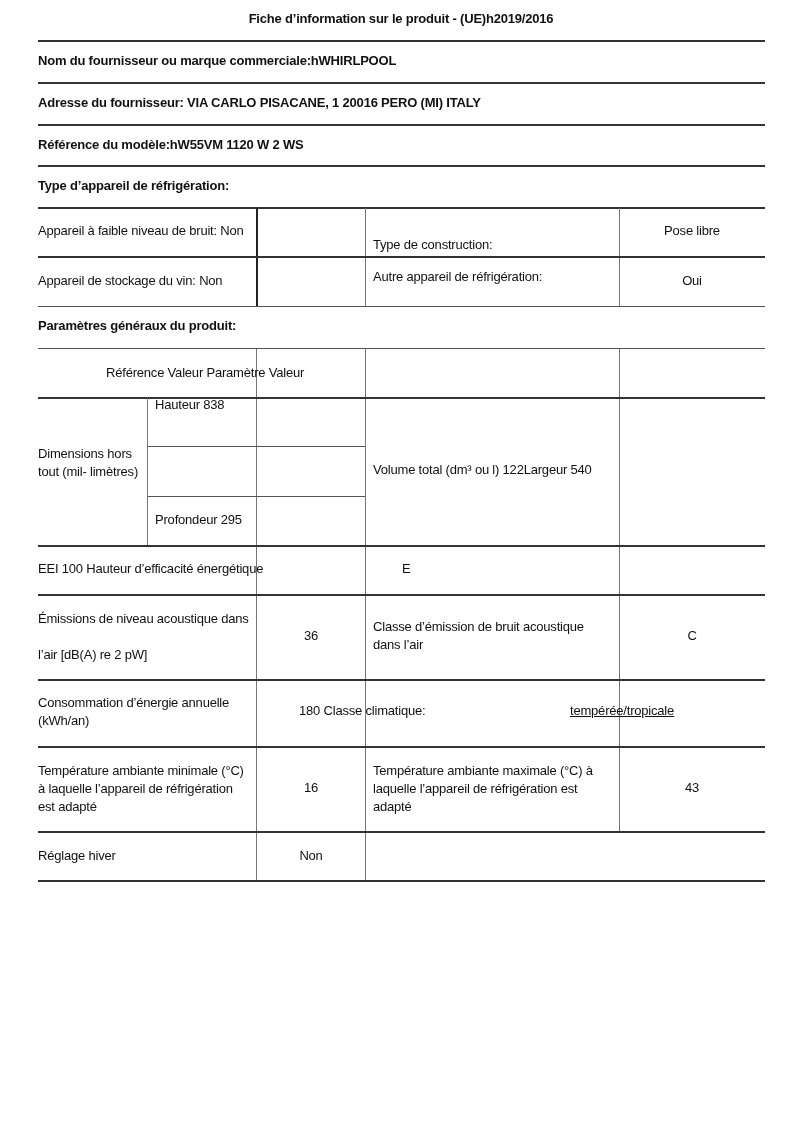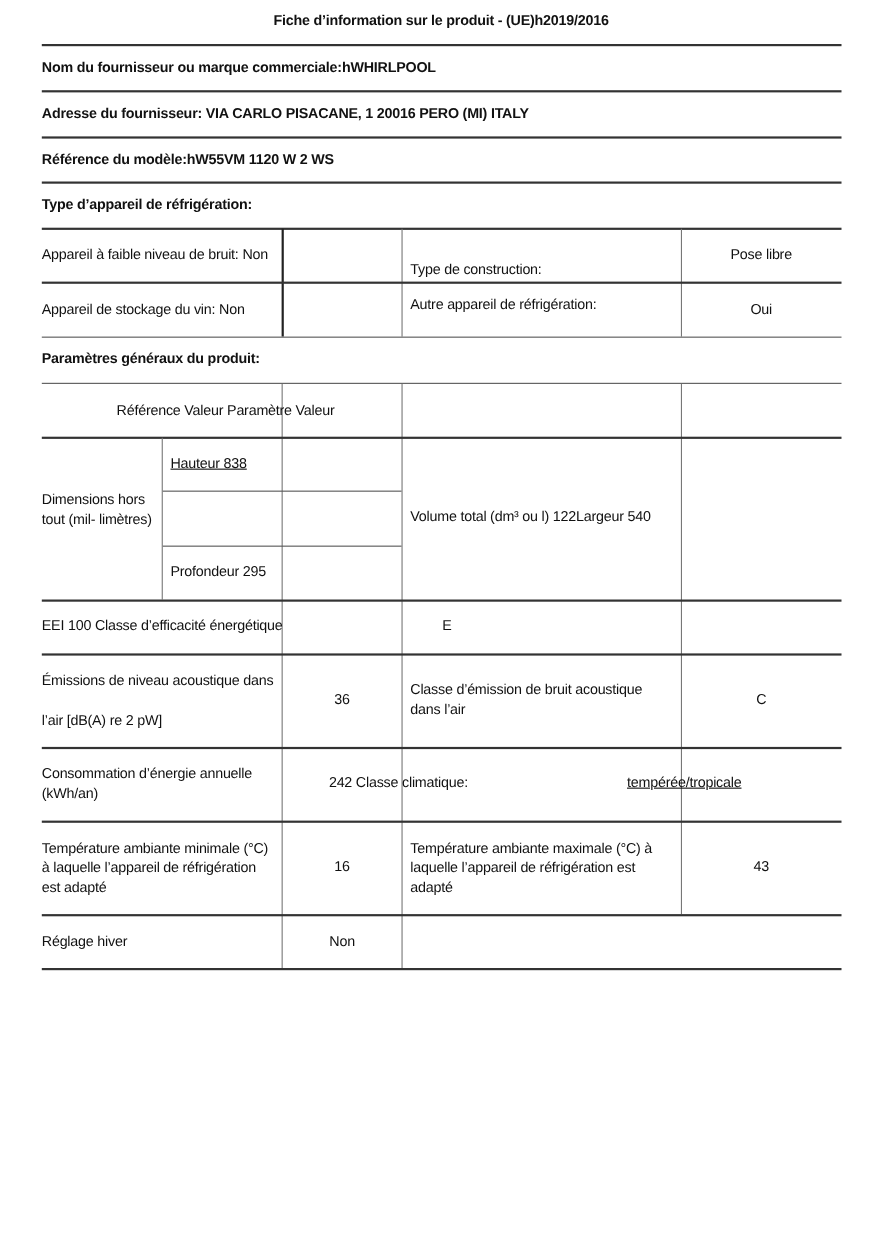--- a/index.html
+++ b/index.html
@@ -47,40 +47,40 @@
 <div class="hls" style="left:38px;width:727px;top:348px;"></div>
 <div class="vl" style="left:256px;top:349px;height:532px;"></div>
 <div class="vl" style="left:365px;top:349px;height:532px;"></div>
 <div class="vl" style="left:619px;top:349px;height:482px;"></div>
 
 <div class="t" style="left:106px;top:364px;">Référence Valeur Paramètre Valeur</div>
 <div class="hl" style="top:397px;"></div>
 
 <div class="vl" style="left:147px;top:398px;height:147px;"></div>
 <div class="t ml" style="left:38px;top:445px;width:106px;">Dimensions hors tout (mil- limètres)</div>
-<div class="t" style="left:155px;top:412px;text-decoration:underline;">Hauteur 838</div>
+<div class="t" style="left:155px;top:396px;">Hauteur 838</div>
 <div class="hls" style="left:148px;width:217px;top:446px;"></div>
 <div class="hls" style="left:148px;width:217px;top:496px;"></div>
 <div class="t" style="left:155px;top:511px;">Profondeur 295</div>
 <div class="t" style="left:373px;top:461px;">Volume total (dm³ ou l) 122Largeur 540</div>
 <div class="hl" style="top:545px;"></div>
 
-<div class="t" style="left:38px;top:560px;">EEI 100 Classe d’efficacité énergétique</div>
+<div class="t" style="left:38px;top:560px;">EEI 100 Hauteur d’efficacité énergétique</div>
 <div class="t" style="left:402px;top:560px;">E</div>
 <div class="hl" style="top:594px;"></div>
 
 <div class="t" style="left:38px;top:610px;">Émissions de niveau acoustique dans</div>
 <div class="t" style="left:38px;top:646px;">l’air [dB(A) re 2 pW]</div>
 <div class="t c" style="left:257px;width:108px;top:627px;">36</div>
 <div class="t ml" style="left:373px;top:618px;width:240px;">Classe d’émission de bruit acoustique dans l’air</div>
 <div class="t c" style="left:620px;width:144px;top:627px;">C</div>
 <div class="hl" style="top:679px;"></div>
 
 <div class="t ml" style="left:38px;top:694px;width:215px;">Consommation d’énergie annuelle (kWh/an)</div>
-<div class="t" style="left:299px;top:702px;">242 Classe climatique:</div>
+<div class="t" style="left:299px;top:702px;">180 Classe climatique:</div>
 <div class="t" style="left:570px;top:702px;text-decoration:underline;">tempérée/tropicale</div>
 <div class="hl" style="top:746px;"></div>
 
 <div class="t ml" style="left:38px;top:762px;width:210px;">Température ambiante minimale (°C) à laquelle l’appareil de réfrigération est adapté</div>
 <div class="t c" style="left:257px;width:108px;top:779px;">16</div>
 <div class="t ml" style="left:373px;top:762px;width:242px;">Température ambiante maximale (°C) à laquelle l’appareil de réfrigération est adapté</div>
 <div class="t c" style="left:620px;width:144px;top:779px;">43</div>
 <div class="hl" style="top:831px;"></div>
 
 <div class="t" style="left:38px;top:847px;">Réglage hiver</div>

